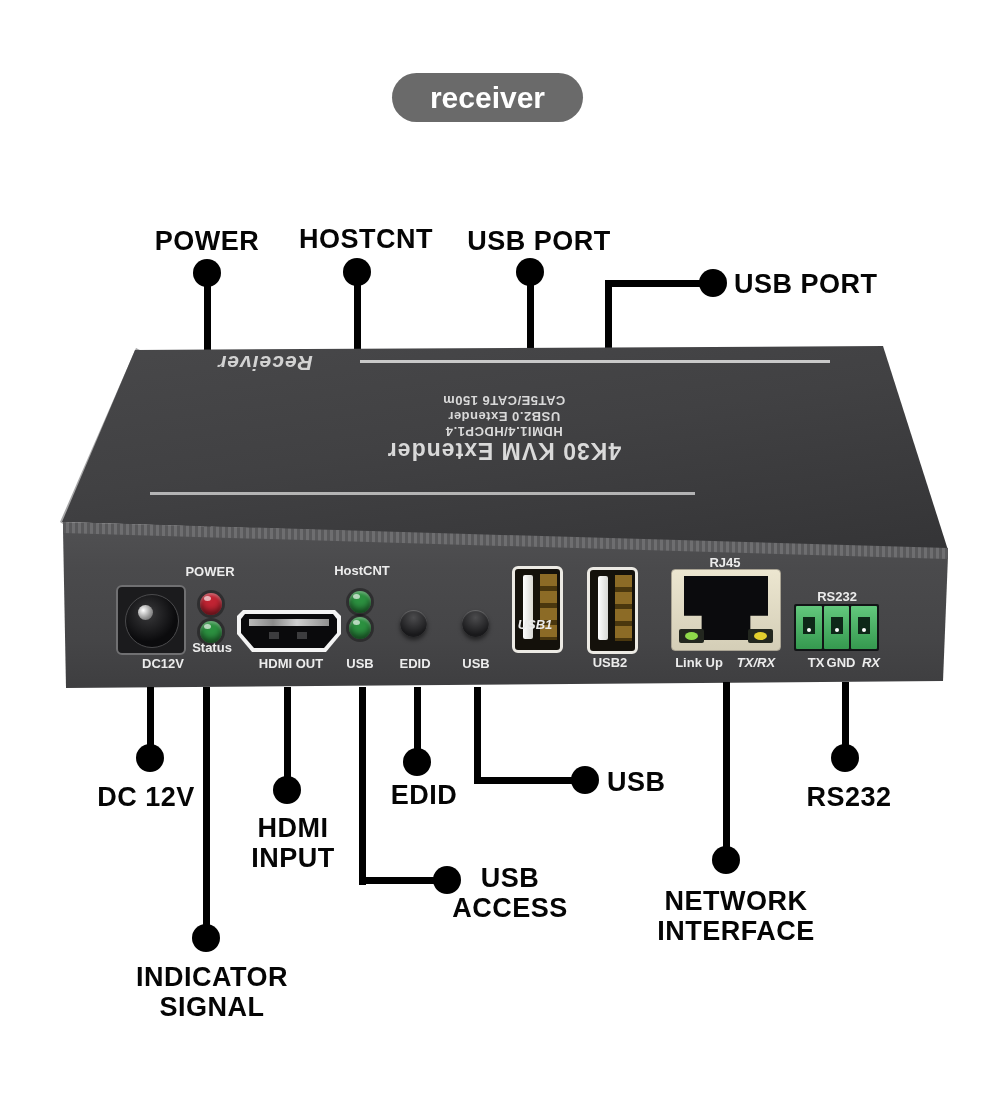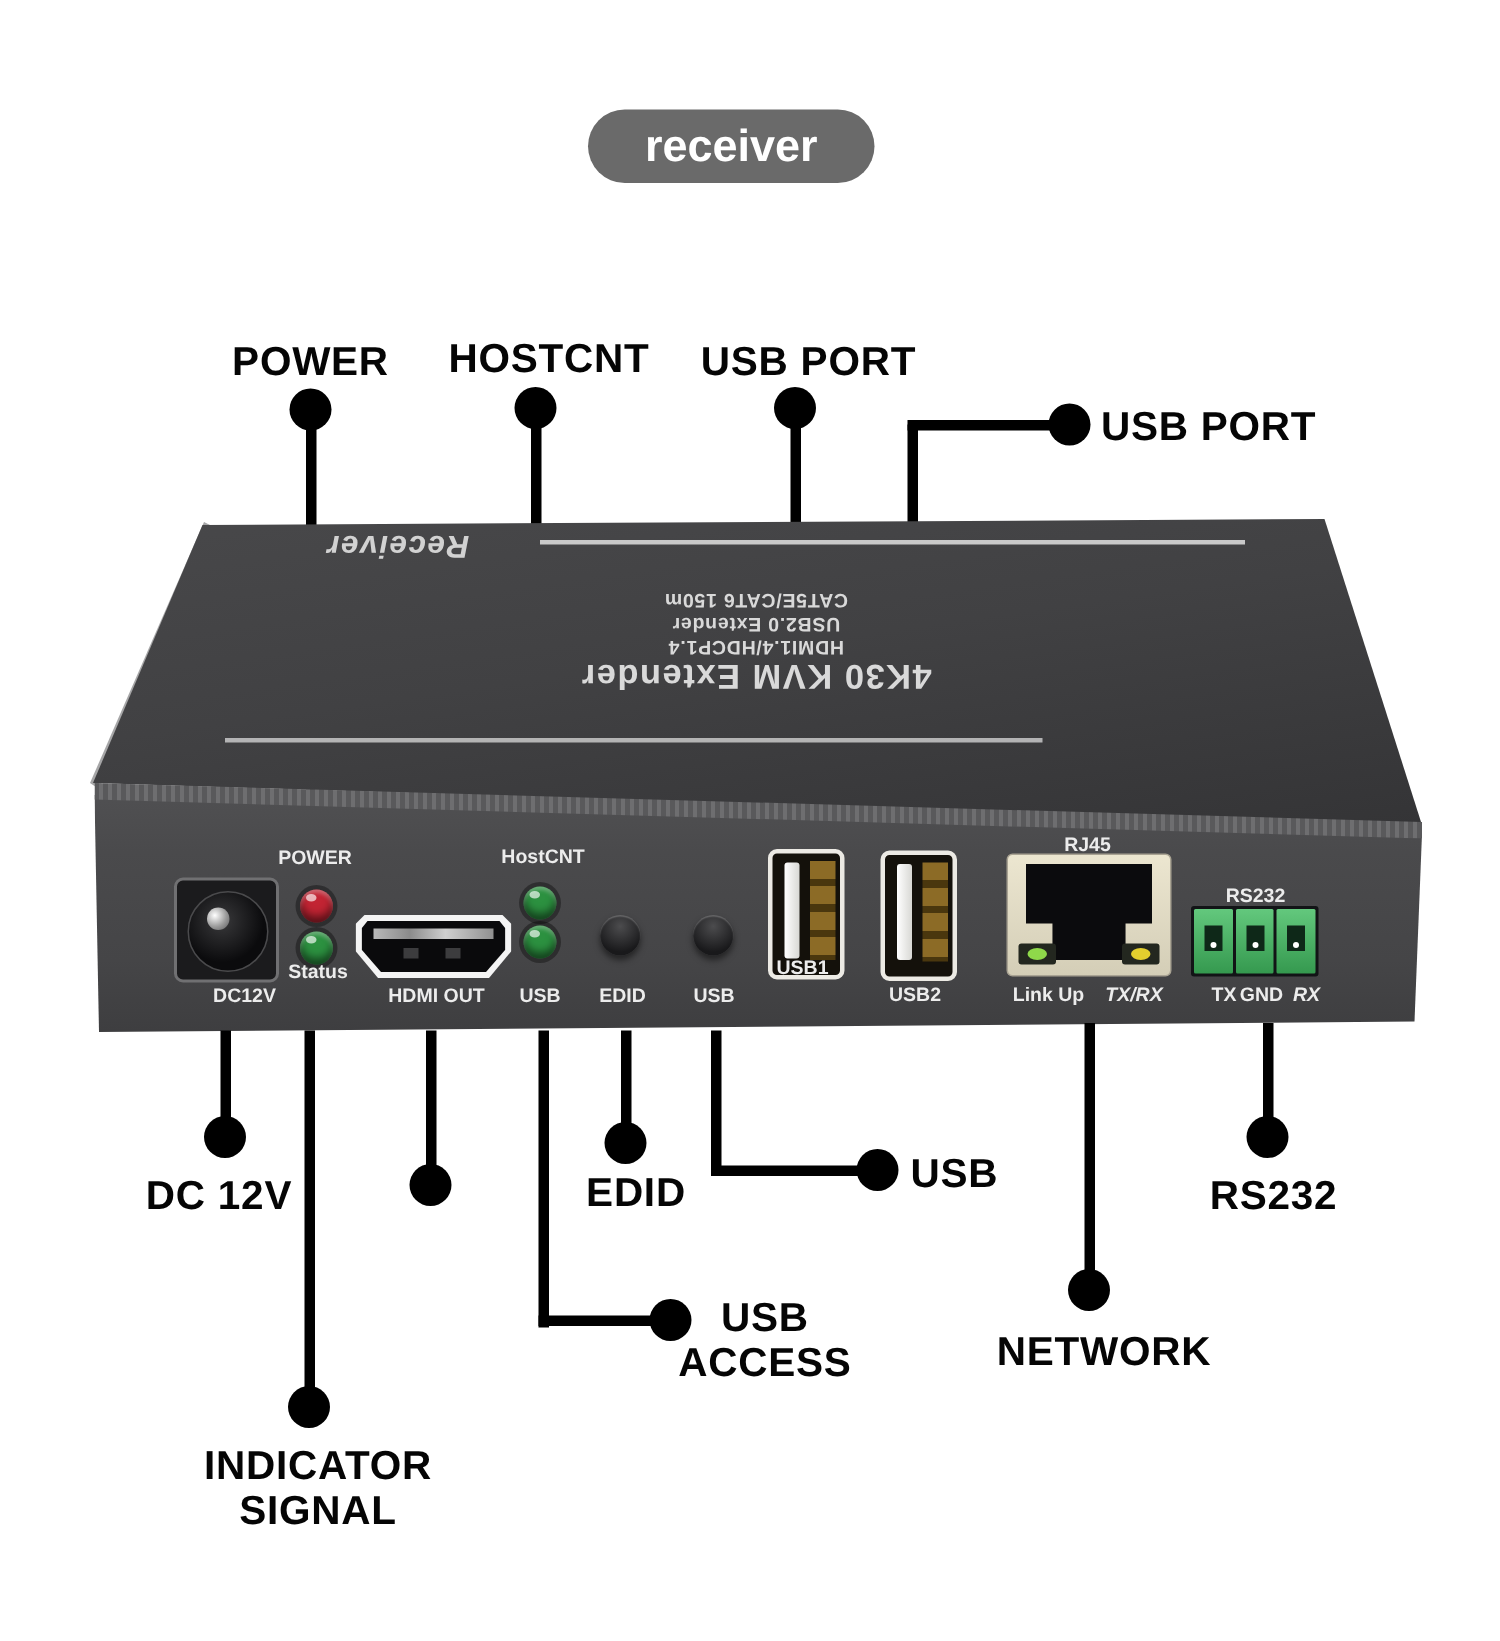--- a/index.html
+++ b/index.html
@@ -142,21 +142,21 @@
 
   <div class="pbtn" style="left:400px;top:610px;"></div>
   <div class="plabel" style="left:415px;top:656px;">EDID</div>
   <div class="pbtn" style="left:462px;top:610px;"></div>
   <div class="plabel" style="left:476px;top:656px;">USB</div>
 
   <div class="usb-port" style="left:512px;top:566px;">
     <div class="gold"></div>
     <div class="tongue"></div>
   </div>
-  <div class="plabel" style="left:535px;top:637px;">USB1</div>
+  <div class="plabel" style="left:535px;top:617px;font-style:italic;">USB1</div>
   <div class="usb-port" style="left:587px;top:567px;">
     <div class="gold"></div>
     <div class="tongue"></div>
   </div>
   <div class="plabel" style="left:610px;top:655px;">USB2</div>
 
   <div class="plabel" style="left:725px;top:555px;">RJ45</div>
   <div class="rj45">
     <div class="hole"></div>
     <div class="lamp" style="left:7px;">
@@ -197,26 +197,31 @@
   <div class="dot" style="left:403px;top:748px;"></div>
   <div class="dot" style="left:571px;top:766px;"></div>
   <div class="dot" style="left:712px;top:846px;"></div>
   <div class="dot" style="left:831px;top:744px;"></div>
 
   <div class="clabel centered" style="left:146px;top:782px;">DC 12V</div>
   <div class="clabel centered" style="left:212px;top:962px;">
     <div>INDICATOR</div>
     <div>SIGNAL</div>
   </div>
+  <div class="clabel centered" style="left:293px;top:813px;">
+    <div>HDMI</div>
+    <div>INPUT</div>
+  </div>
   <div class="clabel centered" style="left:424px;top:780px;">EDID</div>
   <div class="clabel" style="left:607px;top:767px;">USB</div>
   <div class="clabel centered" style="left:510px;top:863px;">
     <div>USB</div>
     <div>ACCESS</div>
   </div>
   <div class="clabel centered" style="left:736px;top:886px;">
     <div>NETWORK</div>
+    <div>INTERFACE</div>
   </div>
   <div class="clabel centered" style="left:849px;top:782px;">
     <div>RS232</div>
   </div>
 
 </div>
 
 </body></html>

